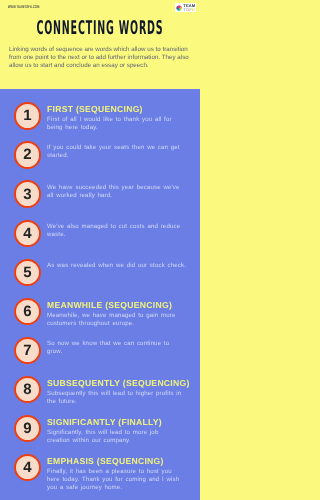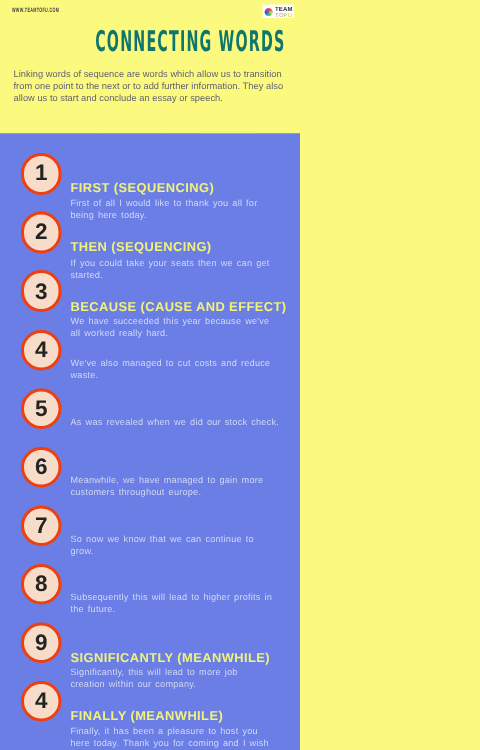--- a/index.html
+++ b/index.html
@@ -16,35 +16,35 @@
             letter-spacing:.35px;color:#3f414d;line-height:4px;
             transform:scaleX(.60);transform-origin:left top;}
   .logo-box{position:absolute;left:175.4px;top:3.4px;width:20.8px;height:9px;background:#fff;
             display:flex;align-items:center;padding:0 .9px;box-sizing:border-box;}
   .logo-mark{width:6.2px;height:6.2px;flex:0 0 6.2px;filter:blur(.22px);}
   .logo-words{margin-left:.9px;line-height:1;}
   .logo-team{font-size:4px;font-weight:700;color:#2f3240;letter-spacing:.1px;display:block;
              line-height:4.3px;}
   .logo-tofu{font-size:4px;font-weight:700;letter-spacing:.15px;display:block;line-height:4.2px;}
   .logo-tofu span{display:inline-block;}
-  .title{position:absolute;left:0;top:20.2px;width:200px;height:16px;color:#0f766e;
-         font-family:"DejaVu Sans",sans-serif;display:flex;align-items:flex-start;justify-content:flex-start;}
+  .title{position:absolute;left:0;top:20.2px;width:200px;height:16px;color:#0f172a;
+         font-family:"DejaVu Sans",sans-serif;display:flex;align-items:flex-start;justify-content:center;}
   .title span{display:block;white-space:nowrap;font-size:19px;font-weight:700;
               letter-spacing:1.6px;line-height:16px;transform:scaleX(0.50);transform-origin:center top;}
   .intro{position:absolute;left:9px;top:45.8px;width:181px;font-size:6.2px;
          line-height:8.2px;color:#5f6272;letter-spacing:.02px;}
 
   
   .body{position:absolute;top:89px;left:0;width:200px;height:411px;background:#6a7ee6;}
   .item{position:absolute;left:0;width:200px;}
   .badge{position:absolute;left:13.6px;width:27.3px;height:27.3px;border-radius:50%;
          background:#f7ddca;border:2.05px solid #ef3f10;box-sizing:border-box;
          display:flex;align-items:center;justify-content:center;
          font-size:15px;font-weight:700;color:#232323;letter-spacing:-.4px;font-family:"Liberation Sans",sans-serif;}
-  .txt{position:absolute;left:47px;width:140px;margin-top:16px;}
+  .txt{position:absolute;left:47px;width:140px;}
   .h{font-size:8.6px;font-weight:700;color:#f2f27a;letter-spacing:.28px;line-height:9px;
      margin:0 0 2.2px 0;white-space:nowrap;}
   .t{font-size:6.1px;line-height:8px;color:#d2d8f6;margin:0;letter-spacing:0.15px;word-spacing:0.8px;white-space:nowrap;}
 </style>
 </head>
 <body>
 
 <div class="page">
 
   <div class="header">
@@ -83,70 +83,70 @@
       <div class="item" style="top: 16.3px;">
         <div class="badge" style="top: -3.1px;">1</div>
         <div class="txt">
           <p class="h">FIRST (SEQUENCING)</p>
           <p class="t"><span>First of all I would like to thank you all for</span><br><span>being here today.</span></p>
         </div>
       </div>
       <div class="item" style="top: 55.4px;">
         <div class="badge" style="top: -3.1px;">2</div>
         <div class="txt">
-          <p class="h">THEN (SEQUENCING)</p>
           <p class="t"><span>If you could take your seats then we can get</span><br><span>started.</span></p>
         </div>
       </div>
       <div class="item" style="top: 94.5px;">
         <div class="badge" style="top: -3.1px;">3</div>
         <div class="txt">
-          <p class="h">BECAUSE (CAUSE AND EFFECT)</p>
           <p class="t"><span>We have succeeded this year because we've</span><br><span>all worked really hard.</span></p>
         </div>
       </div>
       <div class="item" style="top: 133.6px;">
         <div class="badge" style="top: -3.1px;">4</div>
         <div class="txt">
           <p class="t"><span>We've also managed to cut costs and reduce</span><br><span>waste.</span></p>
         </div>
       </div>
       <div class="item" style="top: 172.7px;">
         <div class="badge" style="top: -3.1px;">5</div>
         <div class="txt">
           <p class="t"><span>As was revealed when we did our stock check.</span></p>
         </div>
       </div>
       <div class="item" style="top: 211.8px;">
         <div class="badge" style="top: -3.1px;">6</div>
         <div class="txt">
+          <p class="h">MEANWHILE (SEQUENCING)</p>
           <p class="t"><span>Meanwhile, we have managed to gain more</span><br><span>customers throughout europe.</span></p>
         </div>
       </div>
       <div class="item" style="top: 250.9px;">
         <div class="badge" style="top: -3.1px;">7</div>
         <div class="txt">
           <p class="t"><span>So now we know that we can continue to</span><br><span>grow.</span></p>
         </div>
       </div>
       <div class="item" style="top: 290px;">
         <div class="badge" style="top: -3.1px;">8</div>
         <div class="txt">
+          <p class="h">SUBSEQUENTLY (SEQUENCING)</p>
           <p class="t"><span>Subsequently this will lead to higher profits in</span><br><span>the future.</span></p>
         </div>
       </div>
       <div class="item" style="top: 329.1px;">
         <div class="badge" style="top: -3.1px;">9</div>
         <div class="txt">
-          <p class="h">SIGNIFICANTLY (MEANWHILE)</p>
+          <p class="h">SIGNIFICANTLY (FINALLY)</p>
           <p class="t"><span>Significantly, this will lead to more job</span><br><span>creation within our company.</span></p>
         </div>
       </div>
       <div class="item" style="top: 368.2px;">
         <div class="badge" style="top: -3.1px;">4</div>
         <div class="txt">
-          <p class="h">FINALLY (MEANWHILE)</p>
+          <p class="h">EMPHASIS (SEQUENCING)</p>
           <p class="t"><span>Finally, it has been a pleasure to host you</span><br><span>here today. Thank you for coming and I wish</span><br><span>you a safe journey home.</span></p>
         </div>
       </div>
     </div>
 
 </div>
 
 </body></html>

